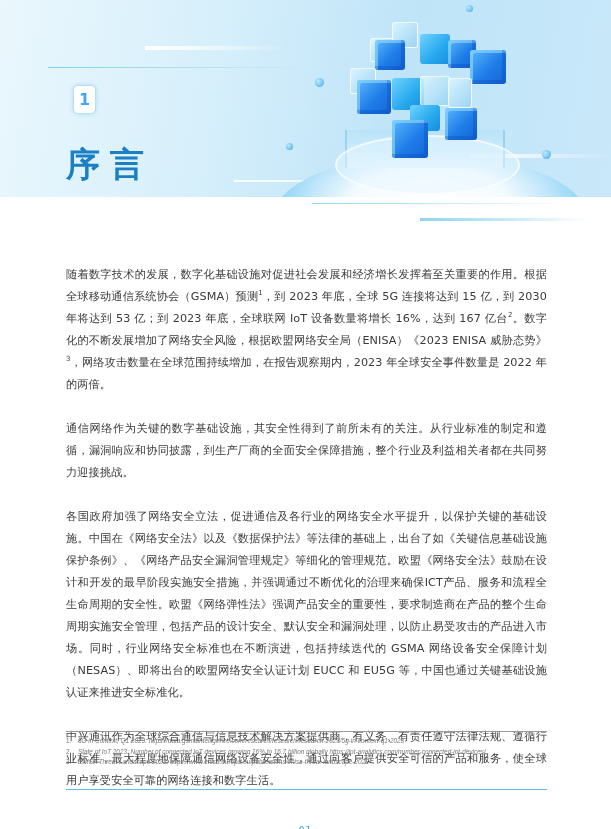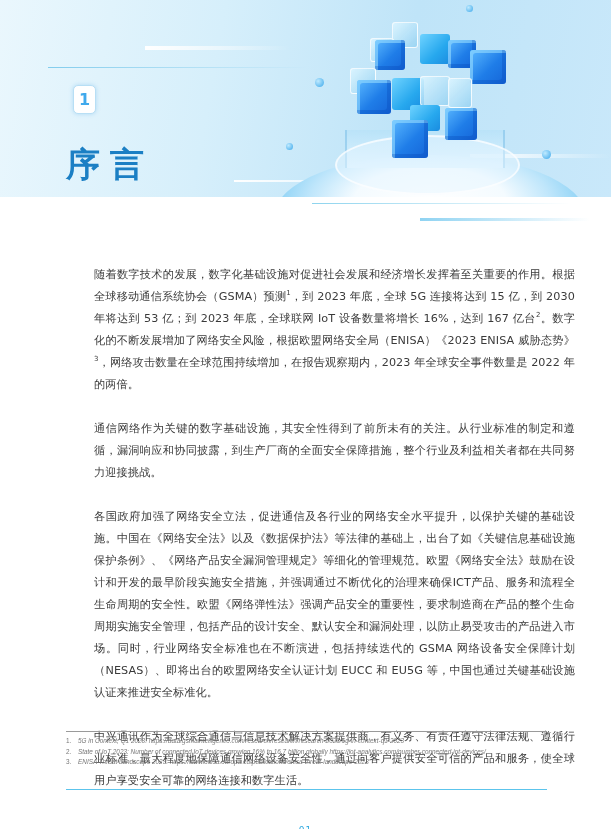--- a/index.html
+++ b/index.html
@@ -43,21 +43,21 @@
   }
   .chapter-title {
     position: absolute; left: 66px; top: 142px;
     font-family: "DejaVu Sans", sans-serif; font-weight: bold; font-size: 34px; letter-spacing: 10px;
     color: #1b7fc4;
   }
 
   .deco-line-1 { position: absolute; left: 312px; top: 203px; width: 260px; height: 1px; background: linear-gradient(90deg, #8ed4ee, rgba(142,212,238,0)); }
   .deco-line-2 { position: absolute; left: 420px; top: 218px; width: 170px; height: 3px; background: linear-gradient(90deg, #8fd3f2, rgba(143,211,242,0)); }
 
-  .content { position: absolute; left: 66px; top: 264px; width: 481px; margin-left: 28px; }
+  .content { position: absolute; left: 66px; top: 264px; width: 481px; }
   .para { font-size: 11.2px; line-height: 22px; color: #3a3a3a; text-align: justify; margin-bottom: 22px; letter-spacing: 0.1px; }
   .para sup { font-size: 7px; vertical-align: super; line-height: 0; }
 
   .footnote-rule { position: absolute; left: 66px; top: 731px; width: 481px; height: 1px; background: #9a9a9a; }
   .footnotes { position: absolute; left: 66px; top: 736px; width: 481px; }
   .footnote { font-family: "Liberation Sans", sans-serif; font-style: italic; font-size: 6.4px; line-height: 10.5px; color: #777777; display: flex; }
   .footnote .num { width: 12px; flex: none; font-style: normal; }
   .footnote .txt { flex: 1; }
   .page-rule { position: absolute; left: 66px; top: 789px; width: 481px; height: 1px; background: #5cc4ec; }
   .page-number { position: absolute; left: 0; width: 611px; top: 797px; text-align: center; font-size: 9px; color: #2fa9e0; letter-spacing: 1px; margin-top: 28px; }

